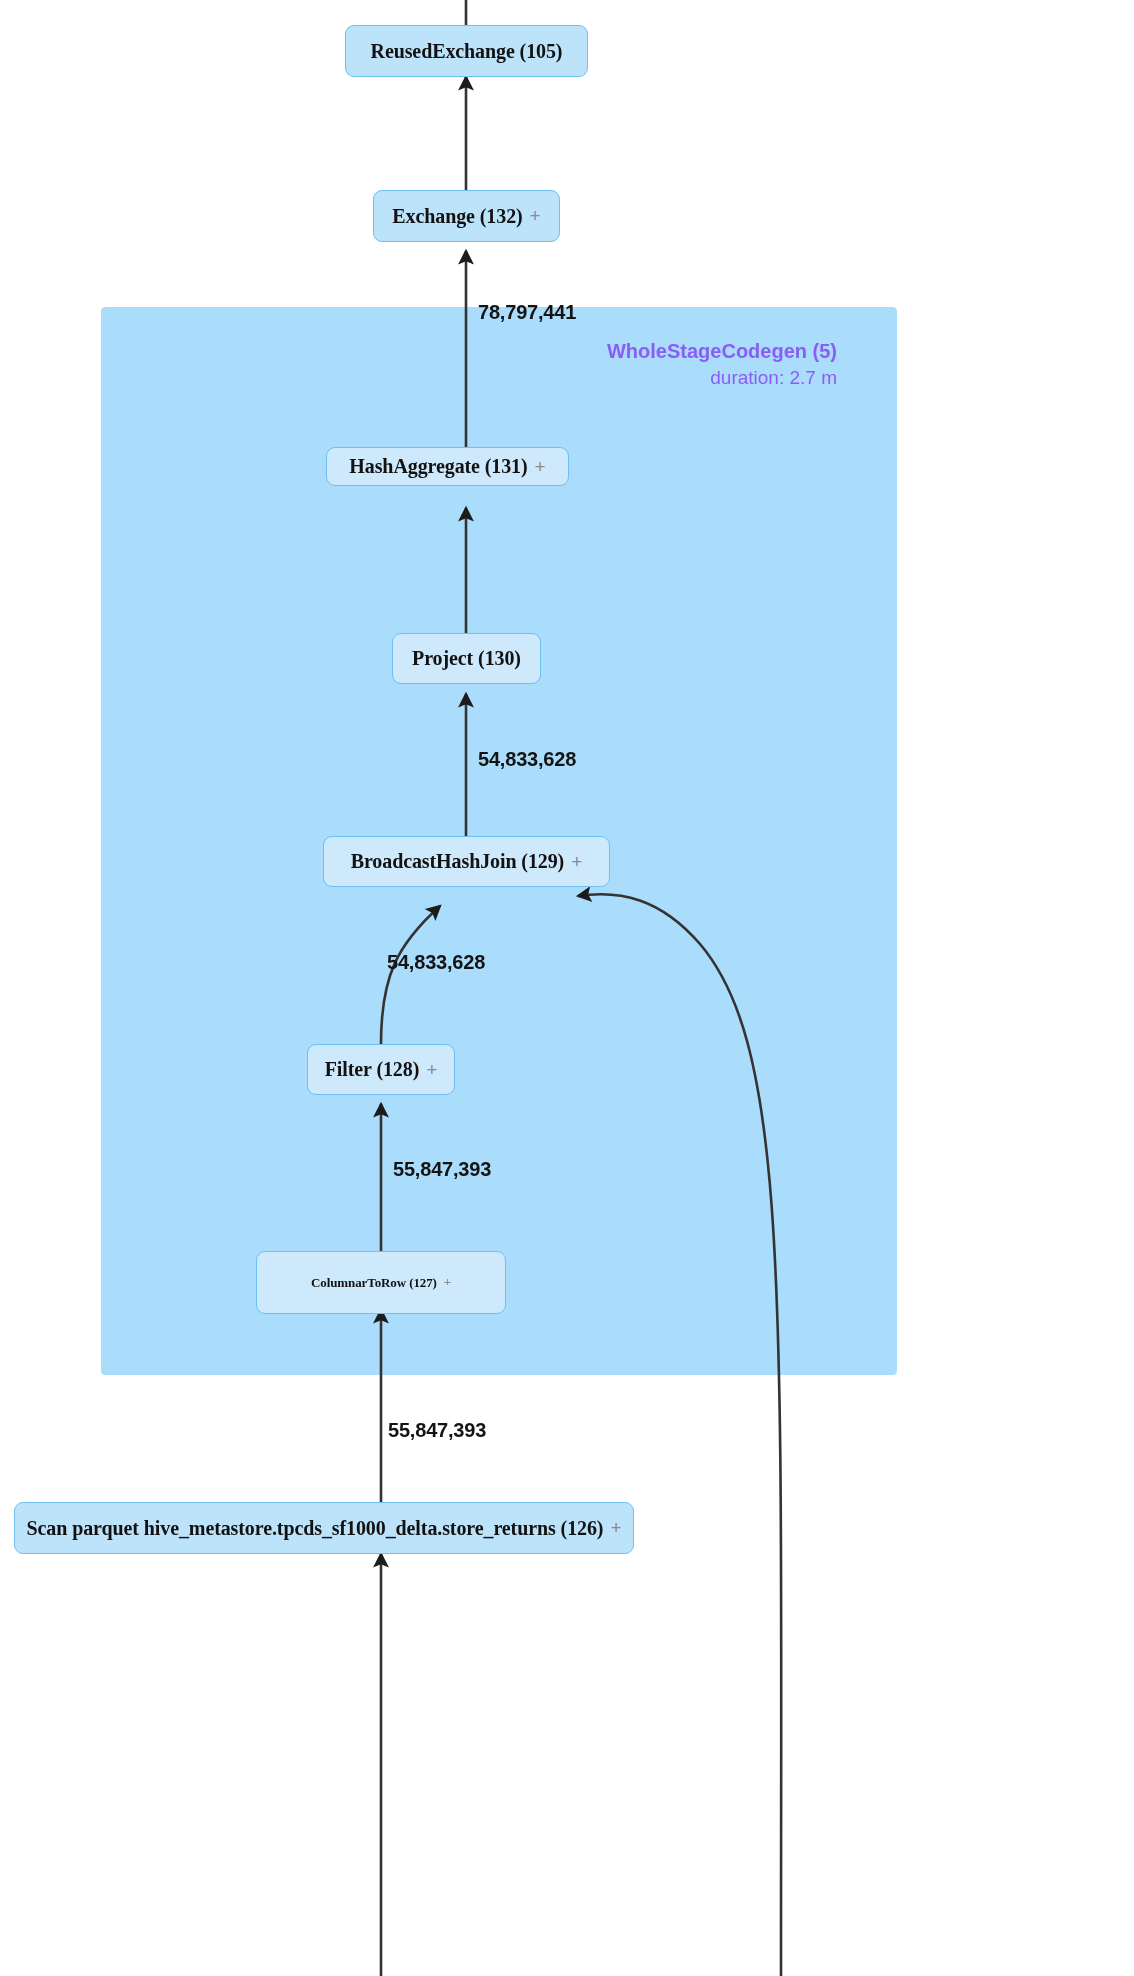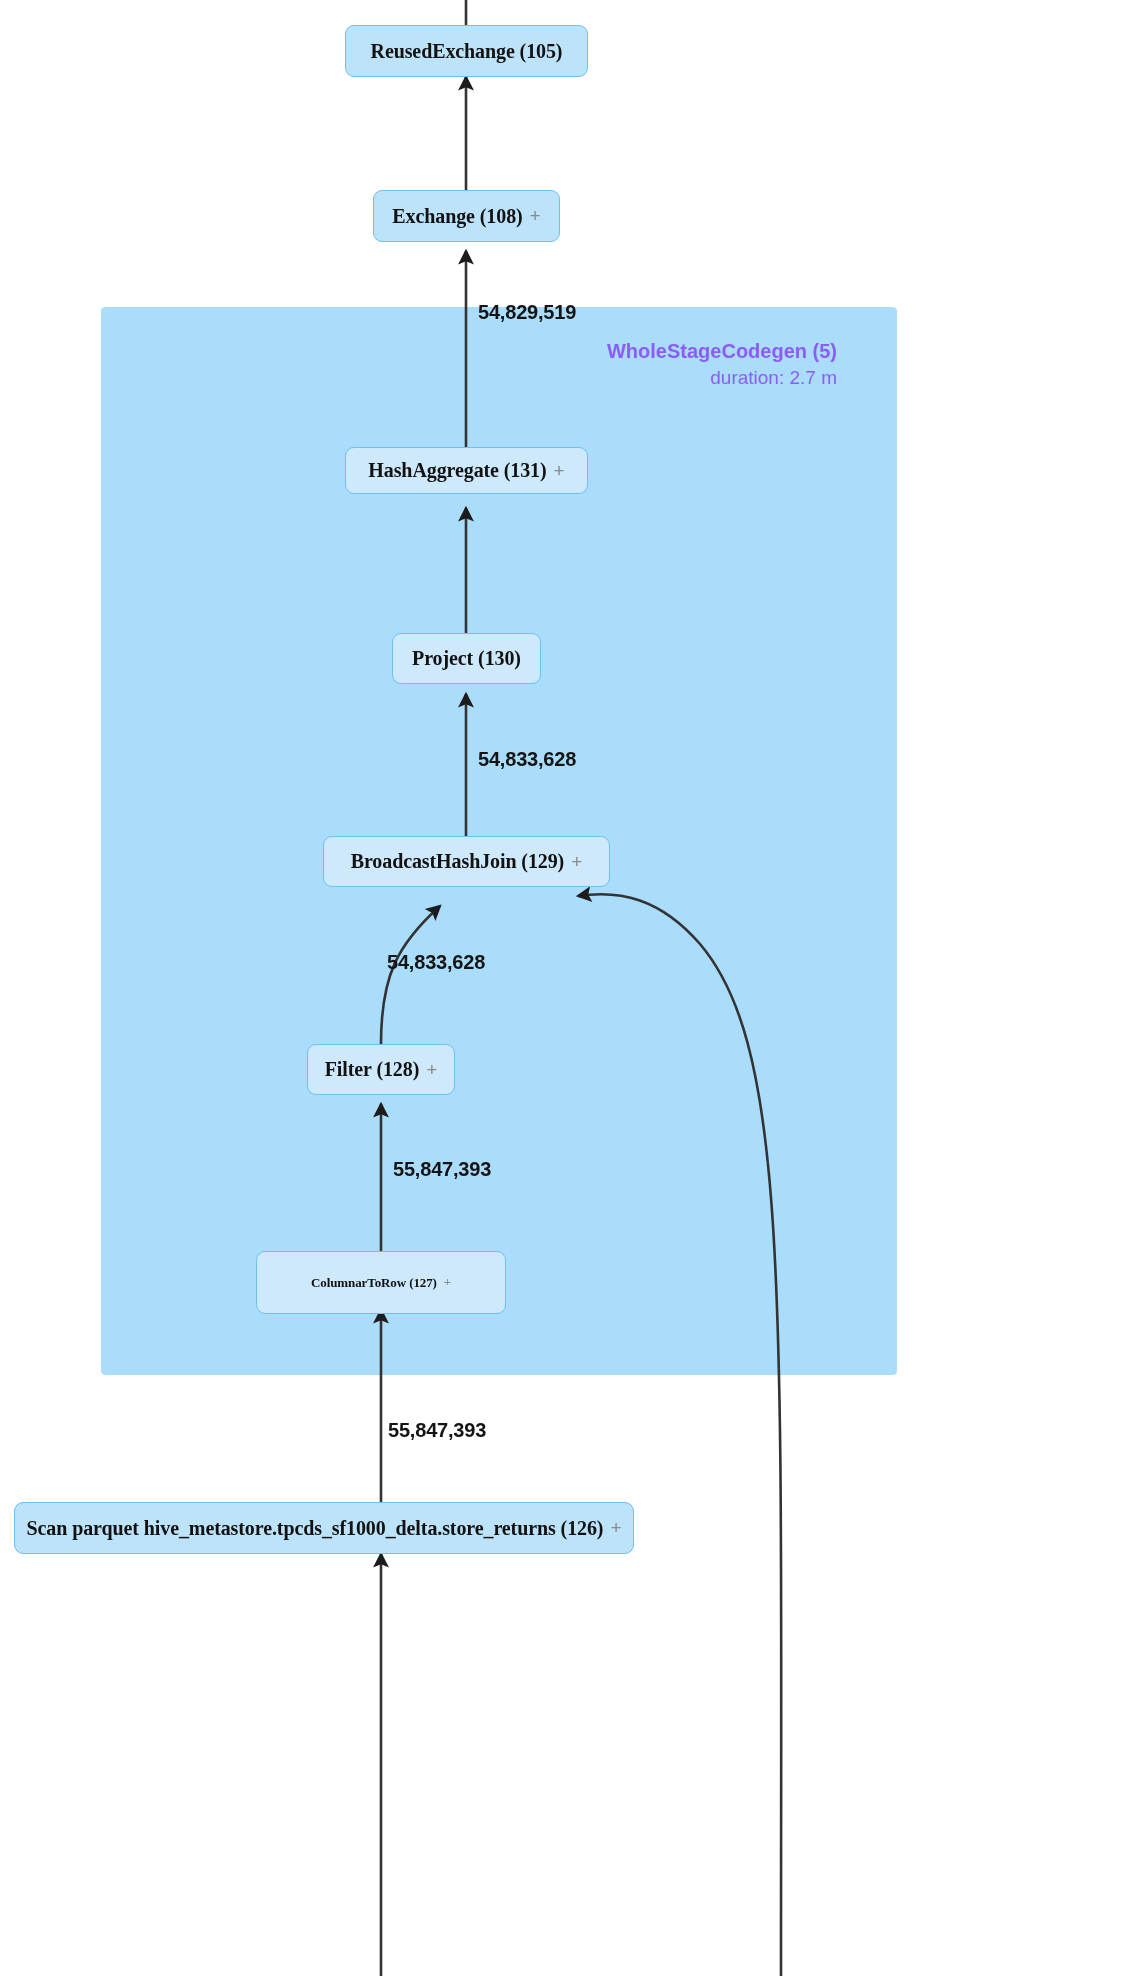--- a/index.html
+++ b/index.html
@@ -93,25 +93,25 @@
     <path d="M 781 1976 C 781 1300, 790 1050, 700 944 C 660 898, 620 890, 578 896" stroke="#333333" stroke-width="2.6" fill="none" marker-end="url(#arrow)"></path>
 
     <path d="M 381 1976 L 381 1554" stroke="#333333" stroke-width="2.6" fill="none" marker-end="url(#arrow)"></path>
   </svg>
 
   <div class="node outer" style="left:345px;top:25px;width:243px;height:52px;font-size:20px;">
     <span>ReusedExchange (105)</span>
   </div>
 
   <div class="node outer" style="left:373px;top:190px;width:187px;height:52px;font-size:20px;">
-    <span>Exchange (108)</span>
+    <span>Exchange (132)</span>
     <span class="plus">+</span>
   </div>
 
-  <div class="node inner" style="left:345px;top:447px;width:243px;height:47px;font-size:20px;">
+  <div class="node inner" style="left:326px;top:447px;width:243px;height:39px;font-size:20px;">
     <span>HashAggregate (131)</span>
     <span class="plus">+</span>
   </div>
 
   <div class="node inner" style="left:392px;top:633px;width:149px;height:51px;font-size:20px;">
     <span>Project (130)</span>
   </div>
 
   <div class="node inner" style="left:323px;top:836px;width:287px;height:51px;font-size:20px;">
     <span>BroadcastHashJoin (129)</span>
@@ -126,21 +126,21 @@
   <div class="node inner" style="left:256px;top:1251px;width:250px;height:63px;font-size:13px;">
     <span>ColumnarToRow (127)</span>
     <span class="plus">+</span>
   </div>
 
   <div class="node outer" style="left:14px;top:1502px;width:620px;height:52px;font-size:20px;">
     <span>Scan parquet hive_metastore.tpcds_sf1000_delta.store_returns (126)</span>
     <span class="plus">+</span>
   </div>
 
-  <div class="edge-label" style="left:478px;top:301px;">54,829,519</div>
+  <div class="edge-label" style="left:478px;top:301px;">78,797,441</div>
 
   <div class="edge-label" style="left:478px;top:748px;">54,833,628</div>
 
   <div class="edge-label" style="left:387px;top:951px;">54,833,628</div>
 
   <div class="edge-label" style="left:393px;top:1158px;">55,847,393</div>
 
   <div class="edge-label" style="left:388px;top:1419px;">55,847,393</div>
 
 </div>

